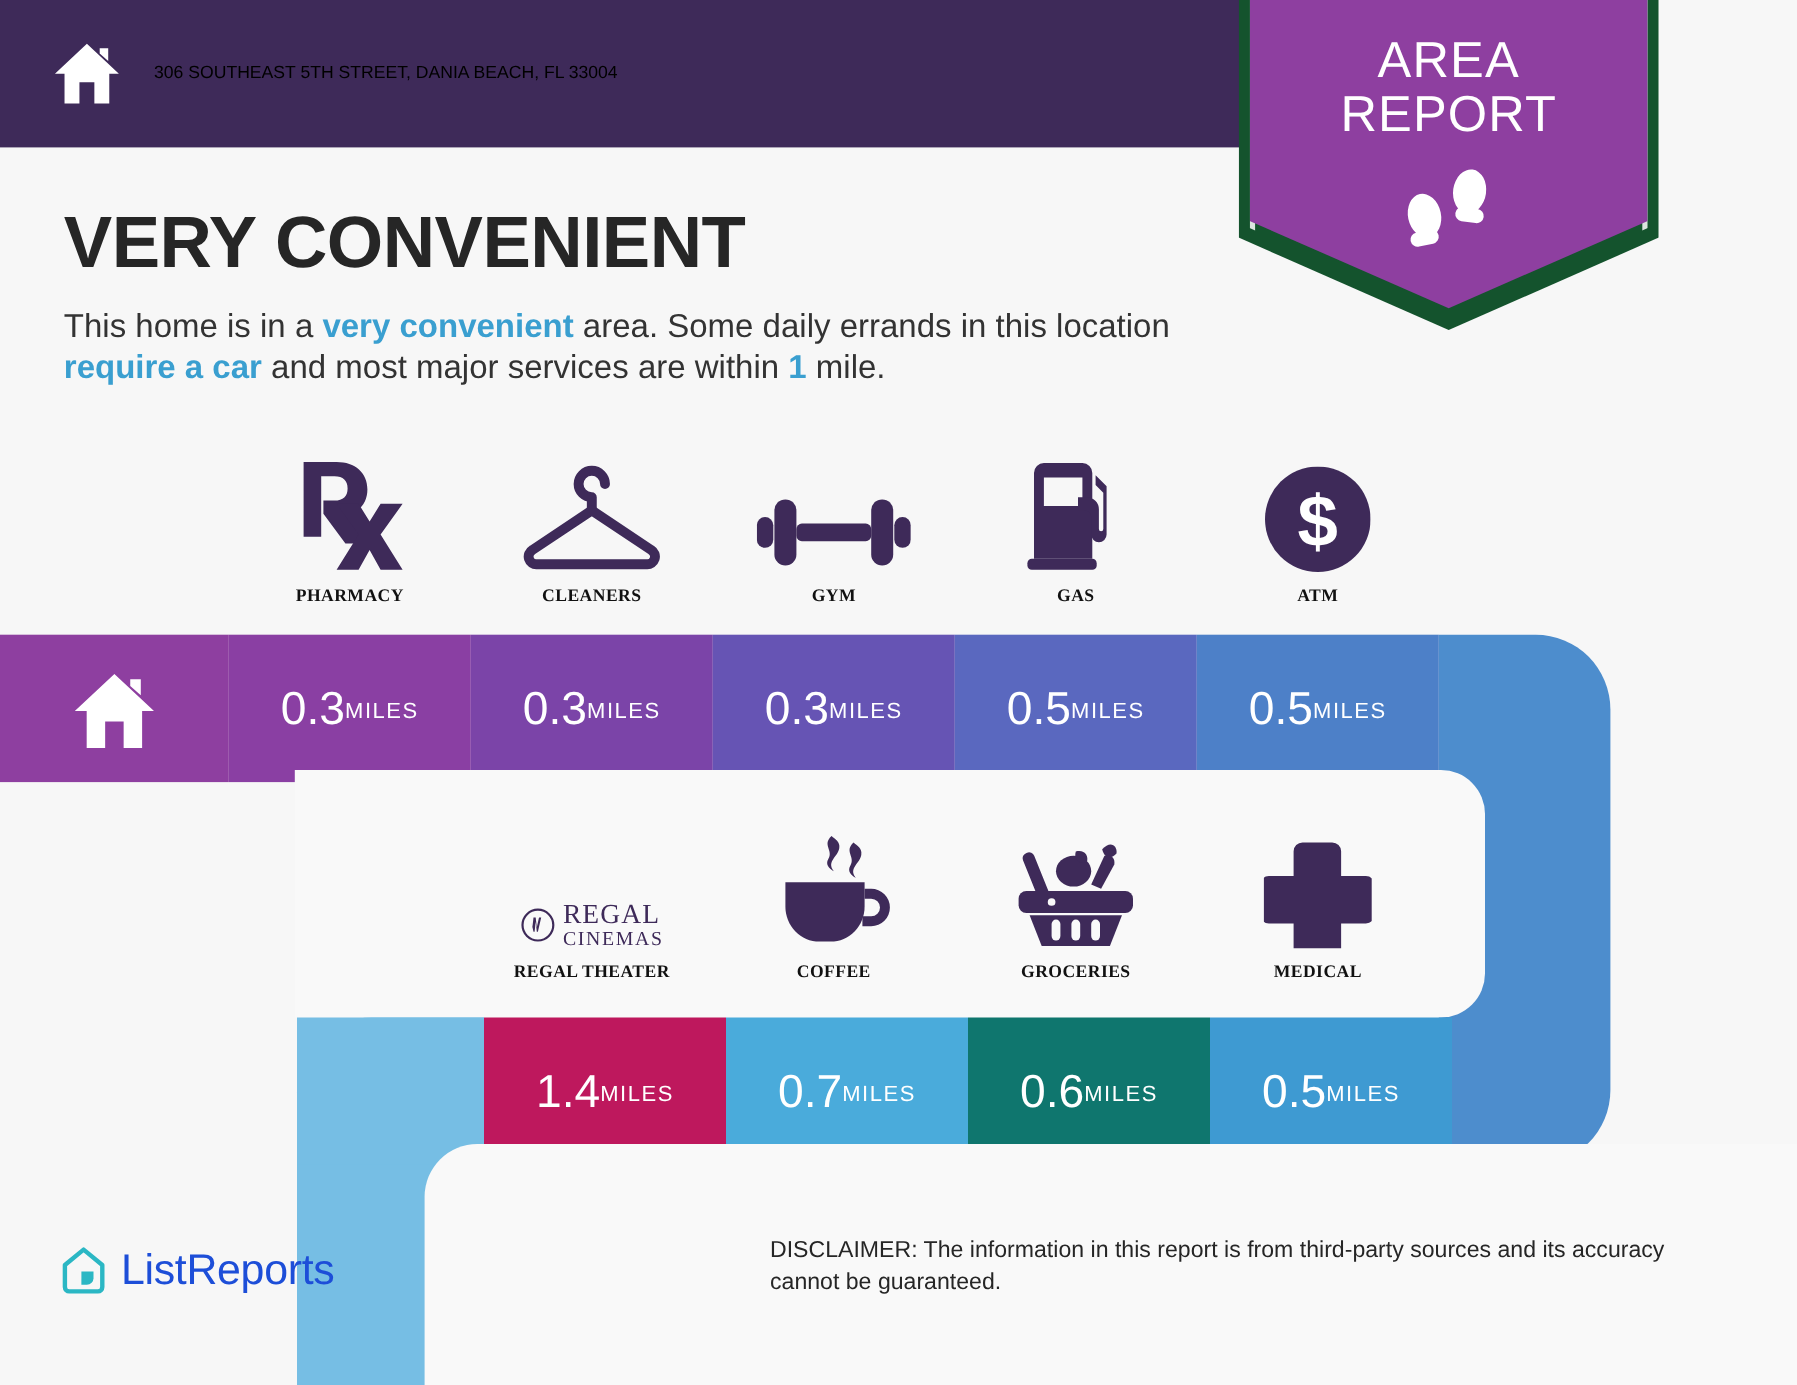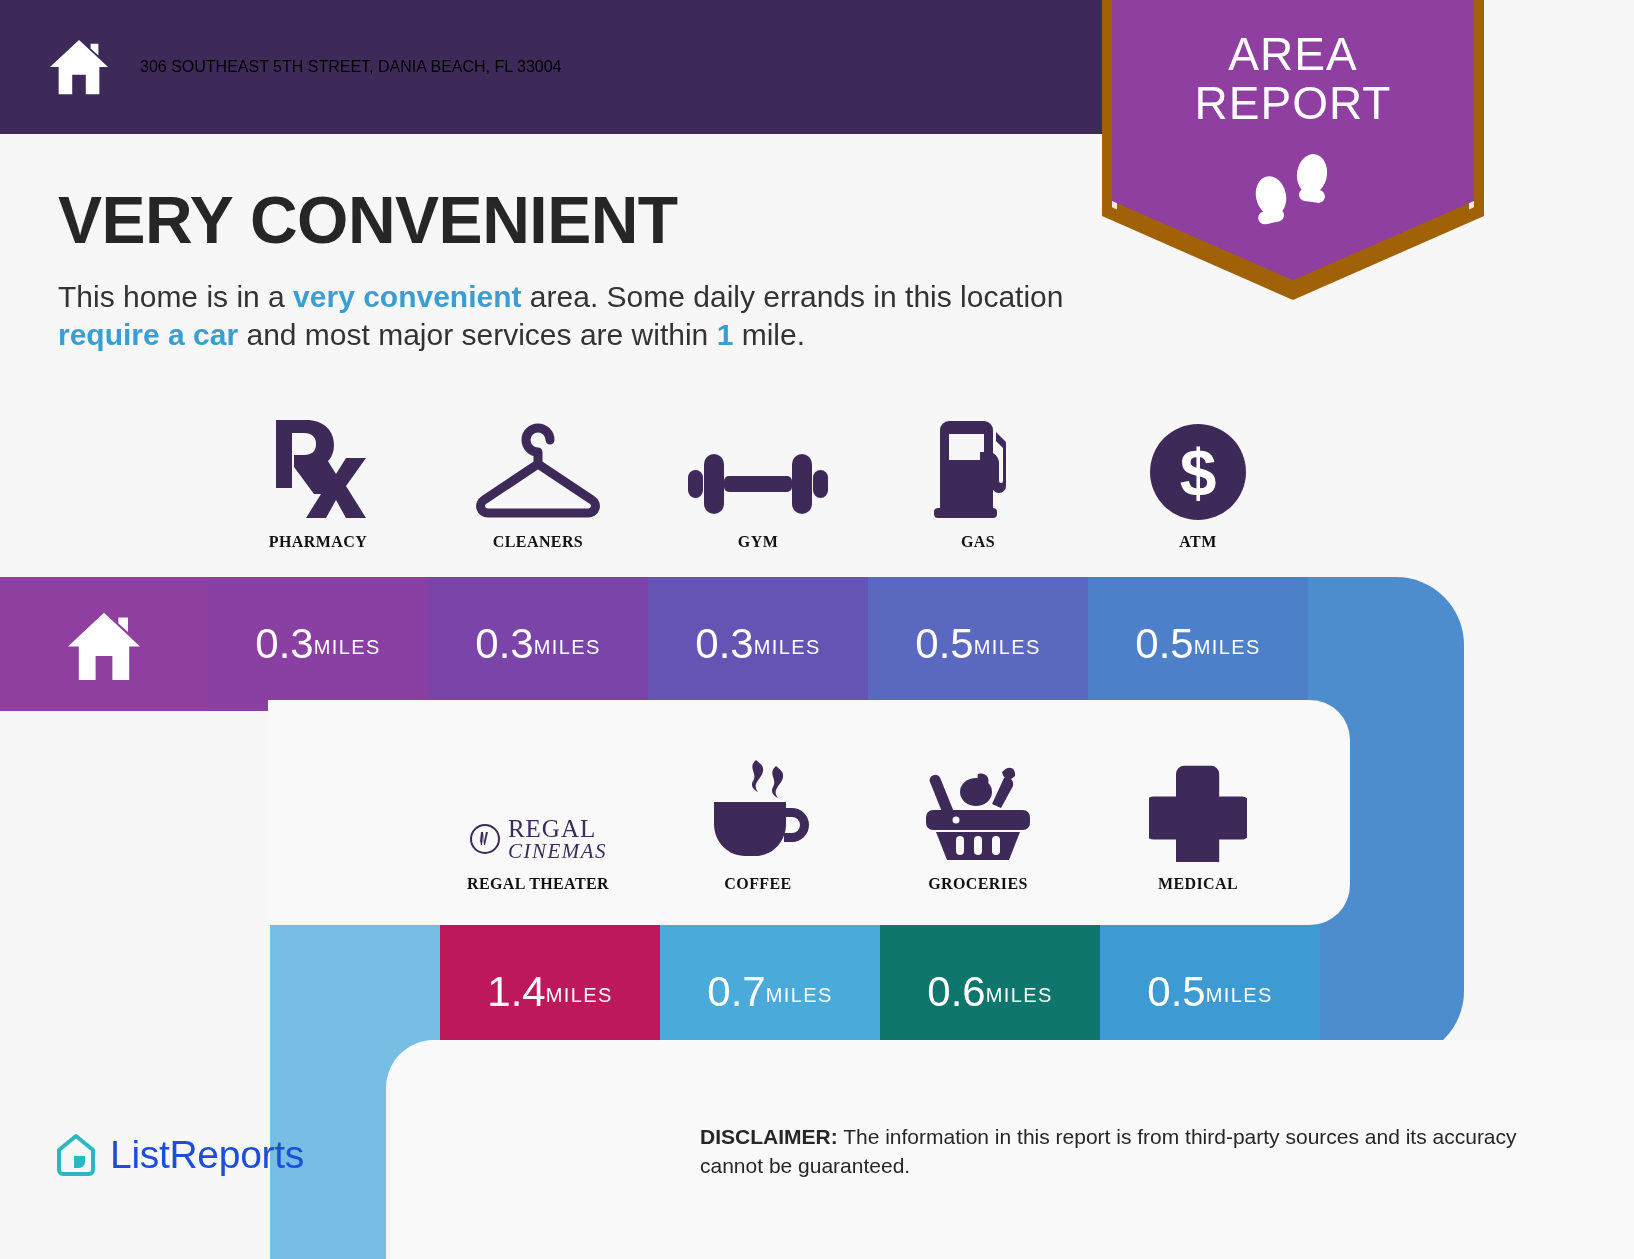--- a/index.html
+++ b/index.html
@@ -23,24 +23,24 @@
     display: flex;
     align-items: center;
     padding-left: 48px;
   }
   .header-house { width: 62px; height: 62px; flex: none; margin-right: 30px; }
 
   
   .badge {
     position: absolute;
     top: 0;
-    left: 1102px;
+    left: 1126px;
     width: 382px;
     height: 300px;
-    background: #a16207;
+    background: #14532d;
     clip-path: polygon(0 0, 100% 0, 100% 72%, 50% 100%, 0 72%);
     color: #fff;
     text-align: center;
   }
   .badge-inner {
     position: absolute;
     top: 0; left: 10px;
     width: 362px;
     height: 288px;
     border-left: 5px solid rgba(255,255,255,.85);
@@ -205,31 +205,31 @@
   .disclaimer {
     position: absolute;
     bottom: 78px;
     left: 700px;
     width: 828px;
     font-size: 21px;
     line-height: 1.37;
     color: #262626;
     z-index: 6;
   }
-  .disclaimer b { font-weight: bold; }
+  .disclaimer b { font-weight: normal; }
 
   .regal-logo { display: flex; align-items: center; }
   .regal-text {
     margin-left: 7px;
     font-family: "Liberation Serif", serif;
     color: #3e2a59;
     line-height: 1.0;
   }
   .regal-text .r1 { font-size: 25px; letter-spacing: 1px; display: block; }
-  .regal-text .r2 { font-size: 21px; letter-spacing: 1.5px; display: block; font-style: italic; }
+  .regal-text .r2 { font-size: 18px; letter-spacing: 1.5px; display: block; }
 </style>
 </head>
 <body>
 
 <div class="header">
   <svg class="header-house" viewBox="0 0 64 64">
     <path fill="#fff" d="M32 4 L2 32 h9 v28 h14 V40 h14 v20 h14 V32 h9 Z M44 8 h8 v12 l-8 -7 Z"></path>
   </svg>
   <div>306 SOUTHEAST 5TH STREET, DANIA BEACH, FL 33004</div>
 </div>

